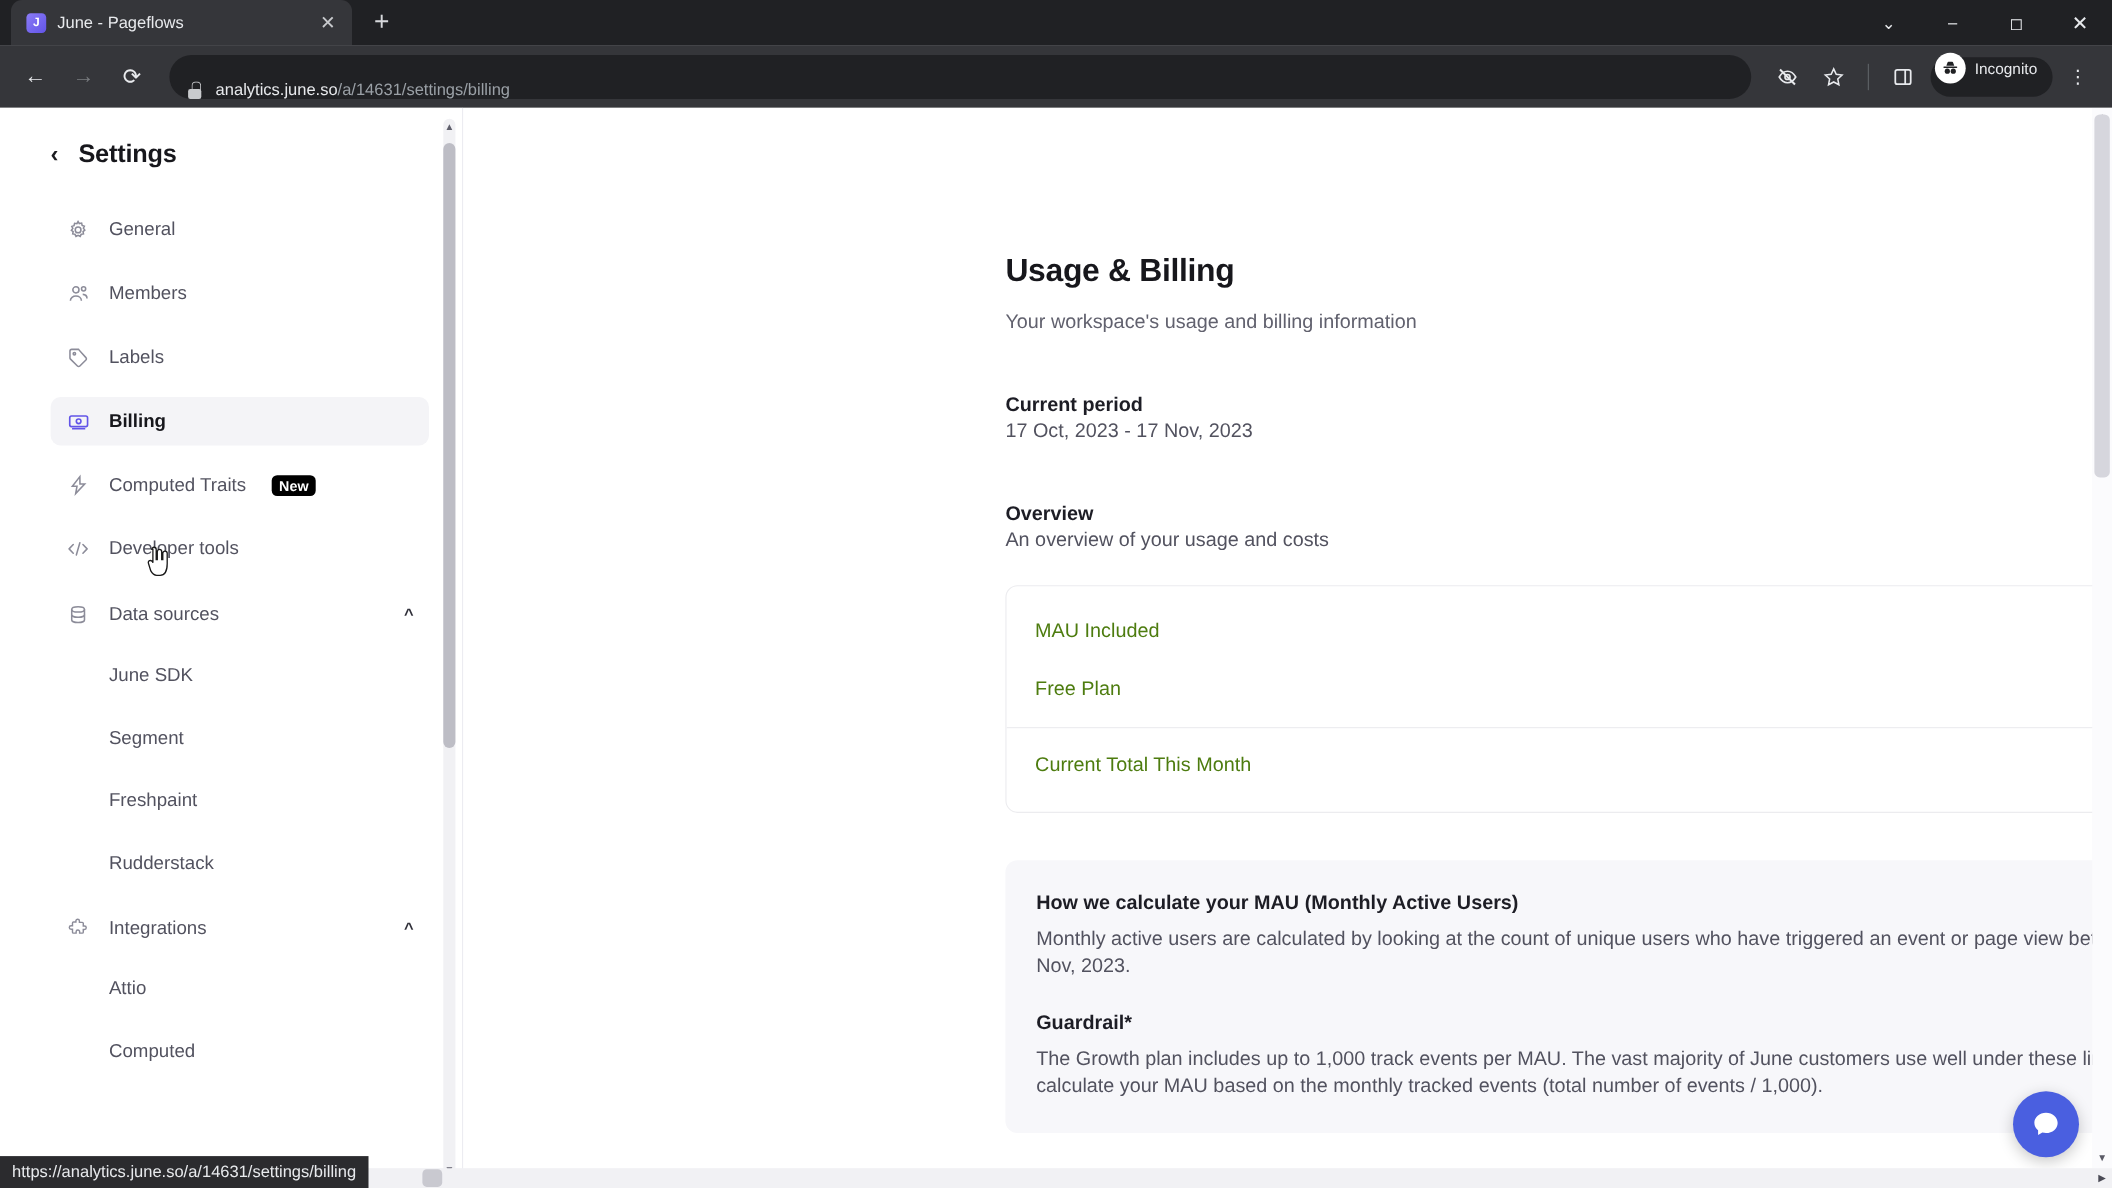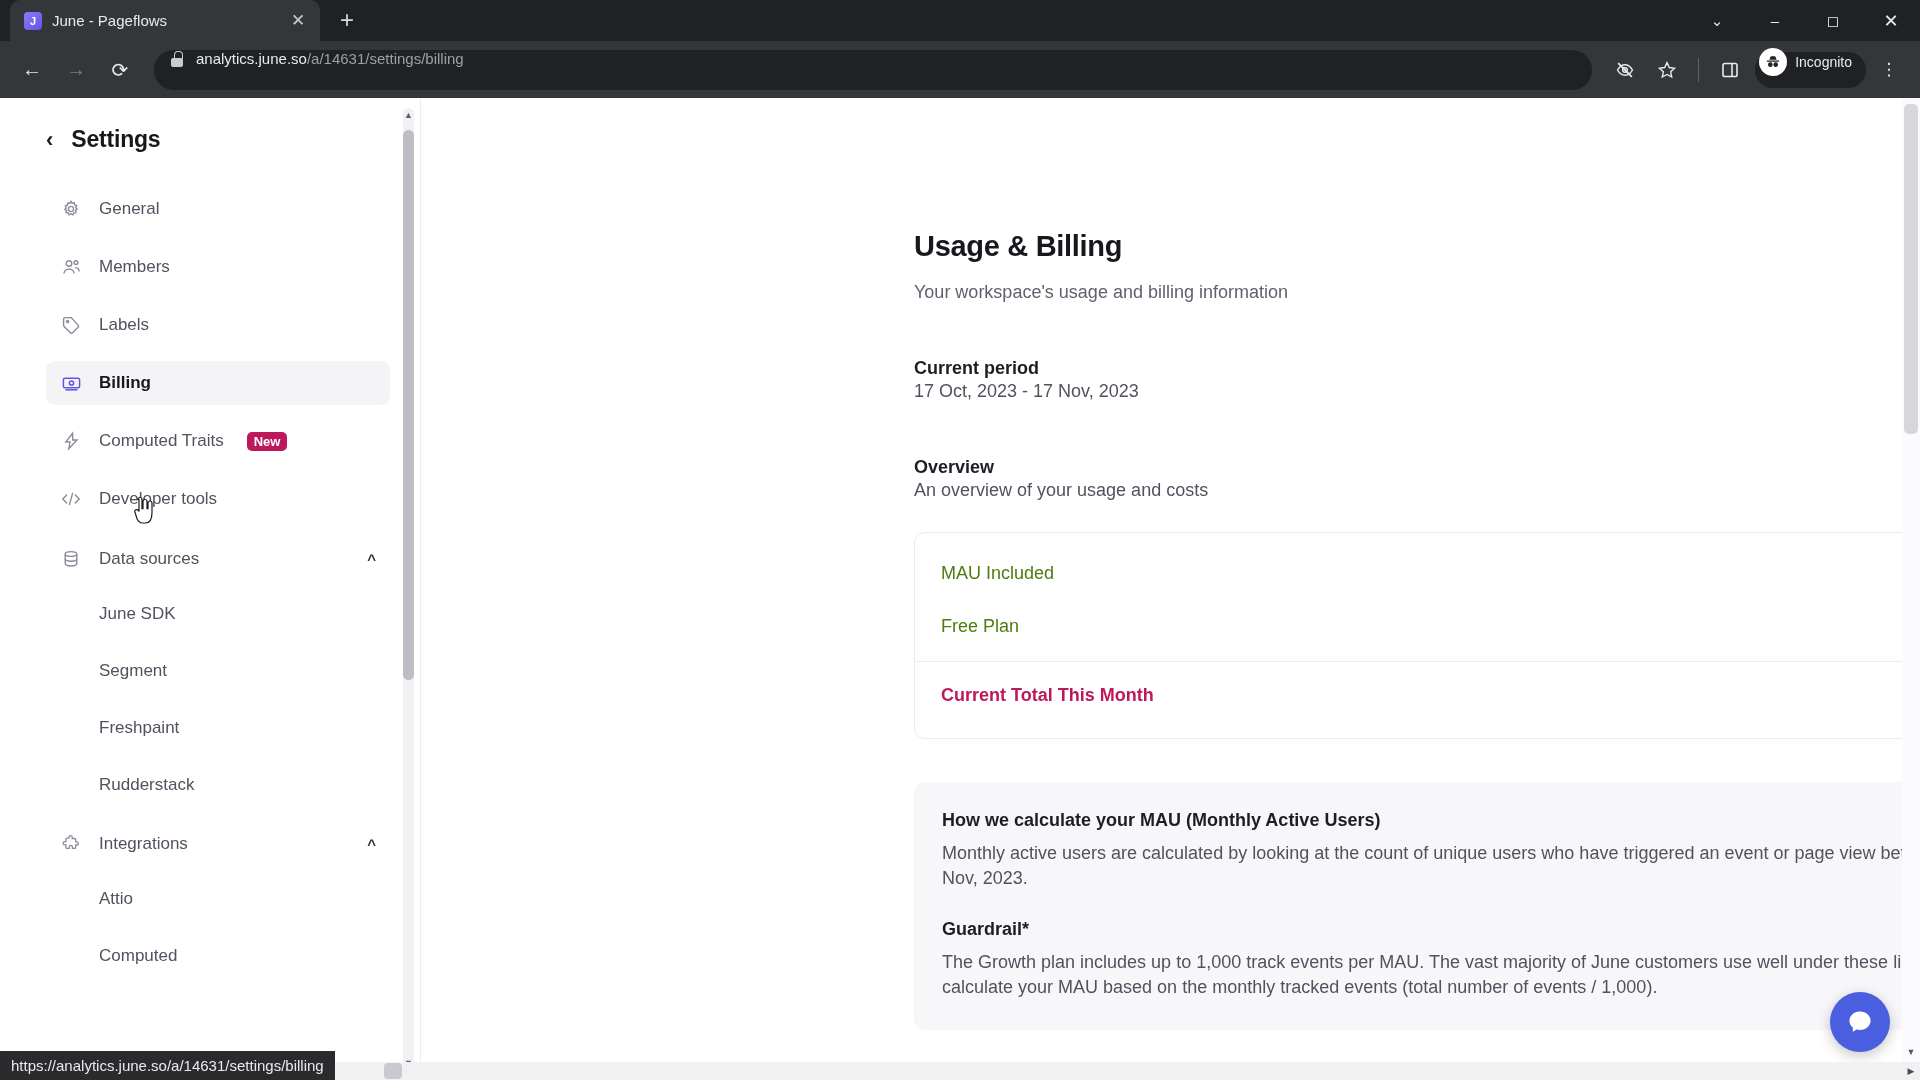--- a/index.html
+++ b/index.html
@@ -44,21 +44,21 @@
 
   .toolbar {
     height: 57px; background: #35363a; display: flex; align-items: center;
     padding: 0 12px; gap: 4px; flex: 0 0 57px;
   }
   .navbtn { width: 40px; height: 40px; border-radius: 50%; display: flex;
     align-items: center; justify-content: center; color: #e8eaed; font-size: 20px; }
   .navbtn.disabled { color: #7a7d80; }
   .omnibox {
     flex: 1; height: 40px; background: #202124; border-radius: 20px;
-    display: flex; align-items: flex-start; padding: 0 16px; gap: 12px; margin: 0 10px;
+    display: flex; align-items: flex-end; padding: 0 16px; gap: 12px; margin: 0 10px;
     min-width: 0;
   }
   .lock-ico { width: 14px; height: 17px; position: relative; flex: 0 0 14px; }
   .lock-ico::before { content:""; position:absolute; left:1px; bottom:0; width:12px; height:9px;
     background:#c8cacd; border-radius:2px; }
   .lock-ico::after { content:""; position:absolute; left:3.5px; top:1px; width:7px; height:7px;
     border:1.7px solid #c8cacd; border-bottom:none; border-radius:4px 4px 0 0; }
   .url { font-size: 15px; color: #9aa0a6; white-space: nowrap; overflow: hidden; }
   .url b { color: #e8eaed; font-weight: 400; }
   .tbicons { display: flex; align-items: center; gap: 4px; }
@@ -90,21 +90,21 @@
     display: flex; align-items: center; gap: 17px; height: 44px; padding: 0 14px;
     border-radius: 9px; margin-bottom: 14px; color: #52525f; font-size: 17px; position: relative; text-align: right;
   }
   .sb-item.active { background: #f4f4f7; color: #17171c; font-weight: 600; }
   .sb-item.active .sb-ico { color: #6254e8; }
   .sb-ico { width: 22px; height: 22px; flex: 0 0 22px; display: flex; align-items: center;
     justify-content: center; color: #8c8c99; }
   .sb-ico svg { display: block; }
   .sb-label { white-space: nowrap; }
   .badge-new {
-    background: #be185d; color: #fff; font-size: 13px; font-weight: 700; border-radius: 5px;
+    background: #000000; color: #fff; font-size: 13px; font-weight: 700; border-radius: 5px;
     padding: 3px 7px; line-height: 1; margin-left: 6px;
   }
   .sb-group { display: flex; align-items: center; gap: 17px; height: 44px; padding: 0 14px;
     border-radius: 9px; margin-top: 16px; margin-bottom: 12px; color: #52525f; font-size: 17px; }
   .sb-group .chev { margin-left: auto; color: #30303a; font-size: 15px; font-weight: 700; }
   .sb-sub { padding: 0 14px 0 53px; height: 42px; display: flex; align-items: center;
     color: #52525f; font-size: 17px; margin-bottom: 15px; }
 
   .sb-scroll { position: absolute; right: 6px; top: 10px; width: 11px; bottom: 10px; }
   .sb-scroll .track { position: absolute; inset: 0; background: #f1f1f4; border-radius: 6px; }
@@ -128,21 +128,21 @@
     margin-top: 31px; width: 1350px; border: 1px solid #ececef; border-radius: 11px;
     background: #fff; overflow: hidden;
   }
   .card-row {
     display: flex; align-items: center; justify-content: space-between;
     padding: 0 26px; height: 53px; font-size: 18px;
   }
   .card-row .k { color: #4d7c0f; }
   .card-sep { height: 1px; background: #ececef; margin: 8px 0 0; }
   .card-row.total { height: 66px; font-weight: 700; font-size: 18px; }
-  .card-row.total .k, .card-row.total .v { color: #be185d; font-weight: 700; }
+  .card-row.total .k, .card-row.total .v { color: #4d7c0f; font-weight: 400; }
 
   .infobox {
     margin-top: 43px; width: 1350px; background: #f7f7fa; border-radius: 11px;
     padding: 28px 28px 30px;
   }
   .ib-h { font-size: 18px; font-weight: 700; color: #1d1d25; }
   .ib-p { font-size: 18px; color: #52525f; line-height: 1.37; margin-top: 10px; max-width: 1300px; }
   .ib-h2 { margin-top: 29px; }
 
   .chatbtn {

